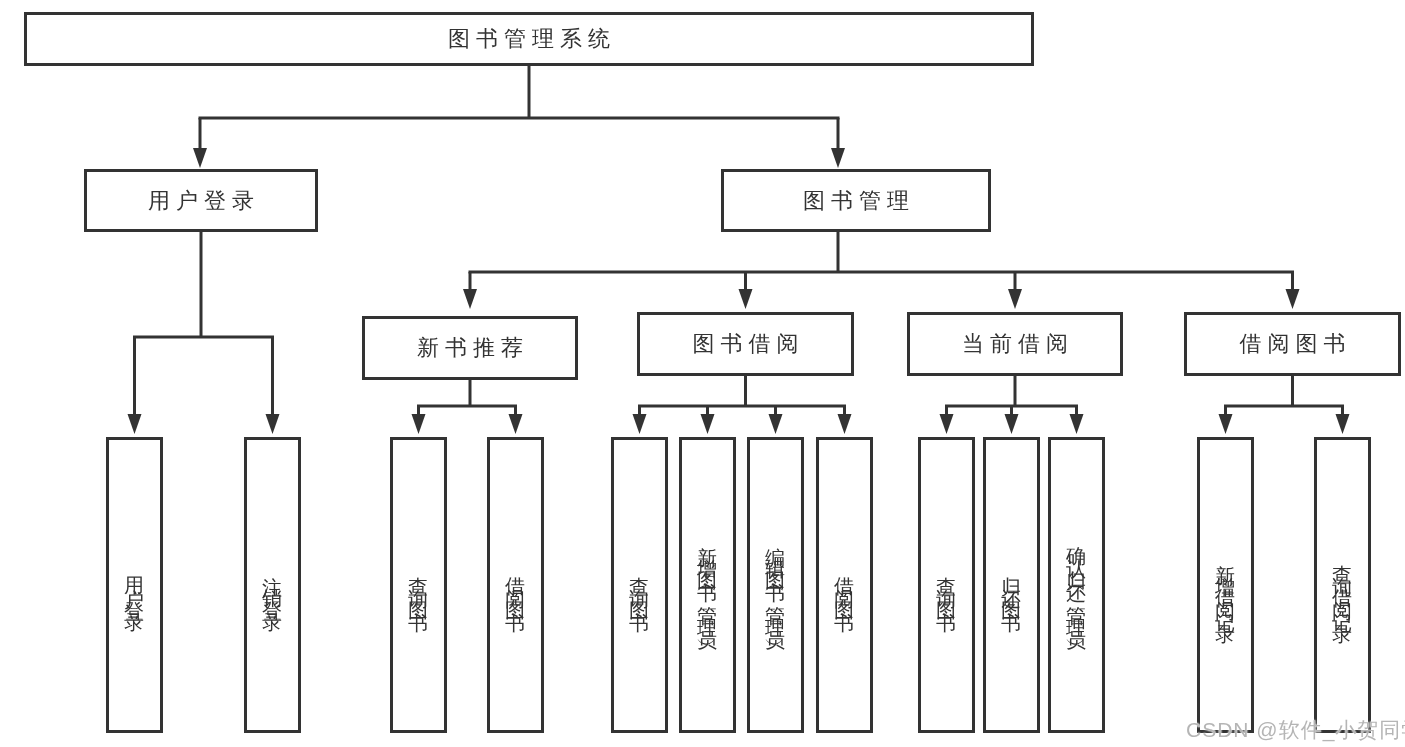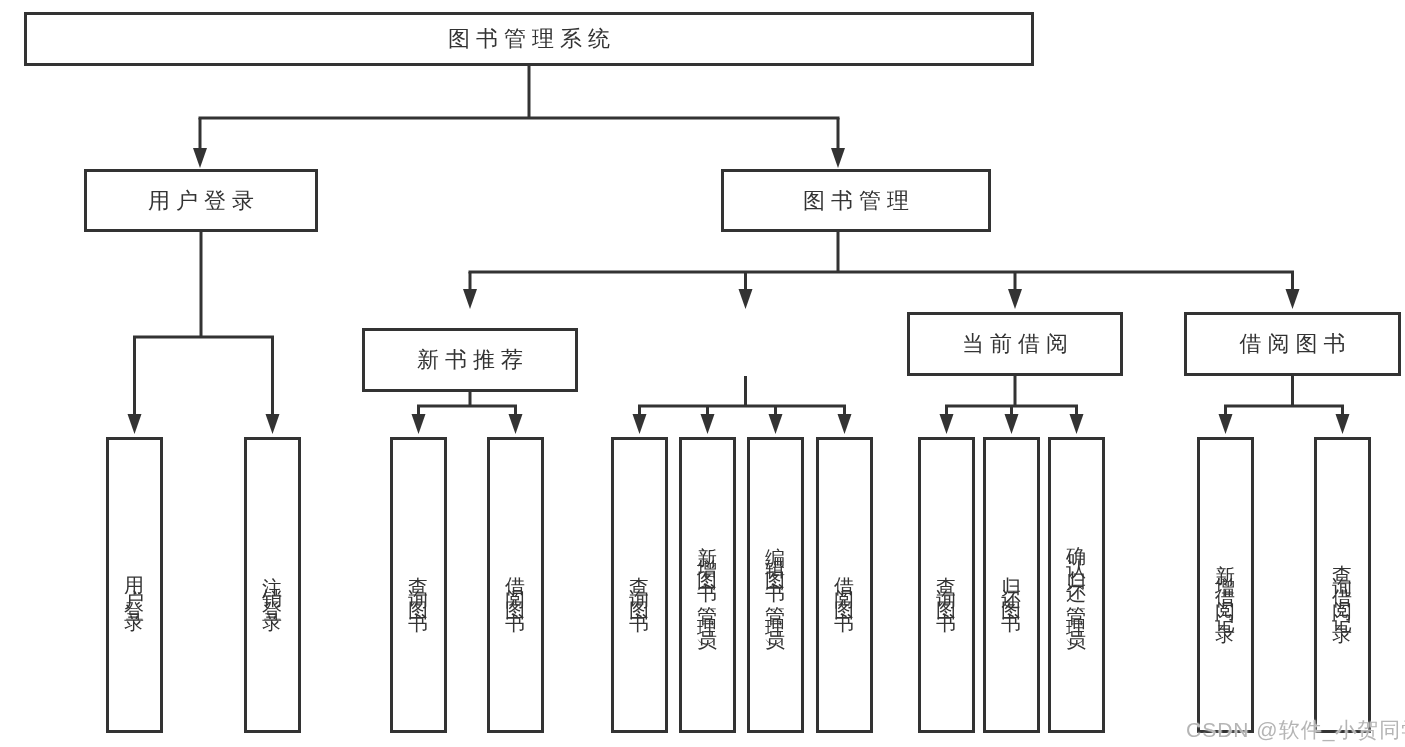--- a/index.html
+++ b/index.html
@@ -130,21 +130,22 @@
       <polygon points="1218.5,414 1232.5,414 1225.5,434"></polygon>
     <path d="M1342.5 406 L1342.5 416"></path>
       <polygon points="1335.5,414 1349.5,414 1342.5,434"></polygon>
   </svg>
 
   <div class="node node-h" style="left:24px; top:12px; width:1010px; height:54px;">图书管理系统</div>
 
   <div class="node node-h" style="left:84px; top:169px; width:234px; height:63px;">用户登录</div>
   <div class="node node-h" style="left:721px; top:169px; width:270px; height:63px;">图书管理</div>
 
-  <div class="node node-h" style="left:362px; top:328px; width:216px; height:64px;">新书推荐</div>
+  <div class="node node-h" style="left:362px; top:316px; width:216px; height:64px;">新书推荐</div>
+  <div class="node node-h" style="left:637px; top:312px; width:217px; height:64px;">图书借阅</div>
   <div class="node node-h" style="left:907px; top:312px; width:216px; height:64px;">当前借阅</div>
   <div class="node node-h" style="left:1184px; top:312px; width:217px; height:64px;">借阅图书</div>
 
   <div class="node node-v" style="left:106px; top:437px; width:57px; height:296px;">用户登录</div>
   <div class="node node-v" style="left:244px; top:437px; width:57px; height:296px;">注销登录</div>
 
   <div class="node node-v" style="left:390px; top:437px; width:57px; height:296px;">查询图书</div>
   <div class="node node-v" style="left:487px; top:437px; width:57px; height:296px;">借阅图书</div>
 
   <div class="node node-v" style="left:611px; top:437px; width:57px; height:296px;">查询图书</div>

